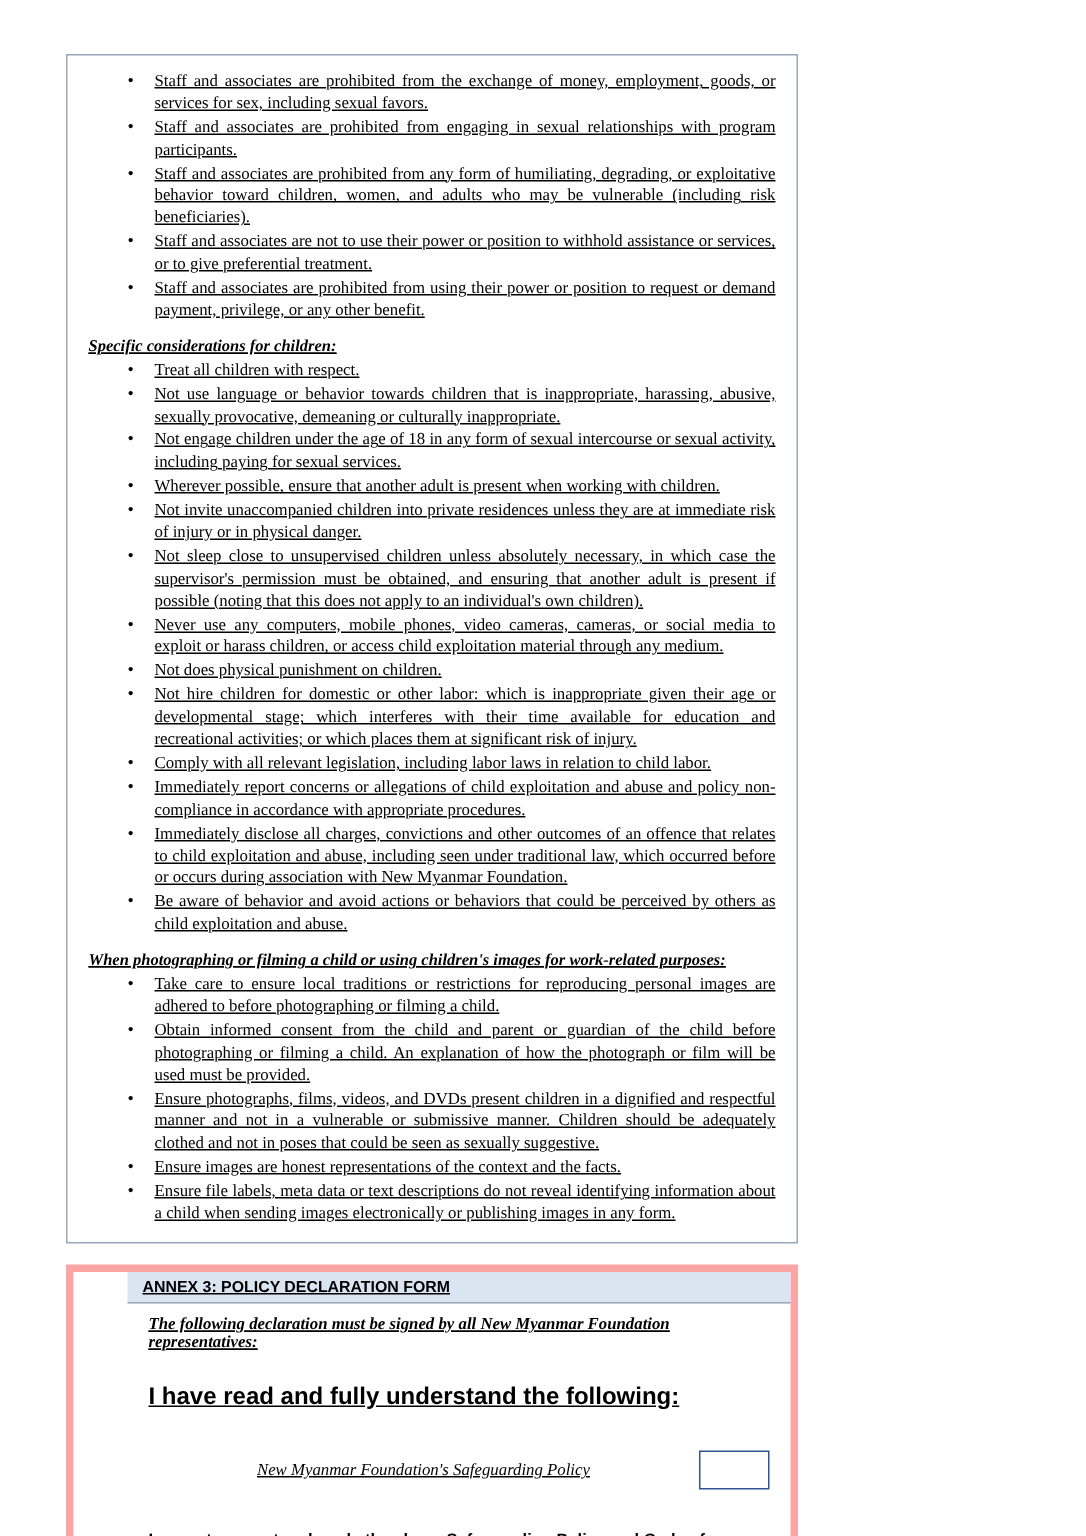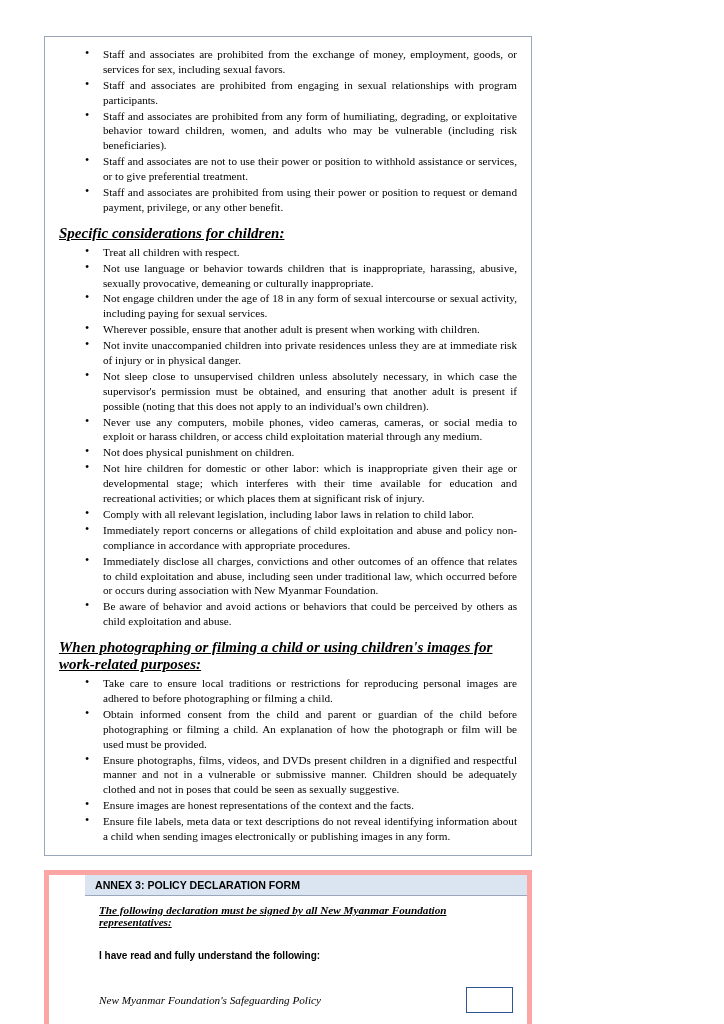--- a/index.html
+++ b/index.html
@@ -12,20 +12,21 @@
     height: 1024px;
     font-family: "Liberation Serif", serif;
     color: #000000;
   }
   .page {
     position: relative;
     width: 576px;
     height: 1024px;
     box-sizing: border-box;
     padding: 36px 44px 0 44px;
+    text-decoration: underline;
   }
   .doc-box {
     border: 1px solid #9aa7bb;
     box-sizing: border-box;
     padding: 10px 14px 10px 14px;
   }
   ul.bullets {
     list-style: none;
     margin: 0;
     padding: 0;
@@ -39,21 +40,21 @@
     text-align: justify;
   }
   ul.bullets > li::before {
     content: "\2022";
     position: absolute;
     left: 26px;
     top: -1px;
     font-size: 12px;
   }
   .subhead {
-    font-size: 15px;
+    font-size: 11px;
     font-style: italic;
     font-weight: bold;
     text-decoration: underline;
     margin: 10px 0 3px 0;
   }
   .plain-line {
     font-size: 11.2px;
     line-height: 1.33;
     margin: 1px 0 0 0;
     text-align: justify;
@@ -78,28 +79,29 @@
   }
   .annex-declaration {
     font-size: 11.2px;
     font-weight: bold;
     font-style: italic;
     text-decoration: underline;
     margin-bottom: 22px;
   }
   .annex-read {
     font-family: "Liberation Sans", sans-serif;
-    font-size: 10px;
+    font-size: 16px;
     font-weight: bold;
     margin-bottom: 26px;
   }
   .sign-row {
     display: flex;
     align-items: center;
     margin-bottom: 14px;
+    text-align: center;
   }
   .sign-label {
     font-size: 11.2px;
     font-style: italic;
     width: 420px;
   }
   .checkbox {
     width: 54px;
     height: 26px;
     border: 1.5px solid #2f5496;

